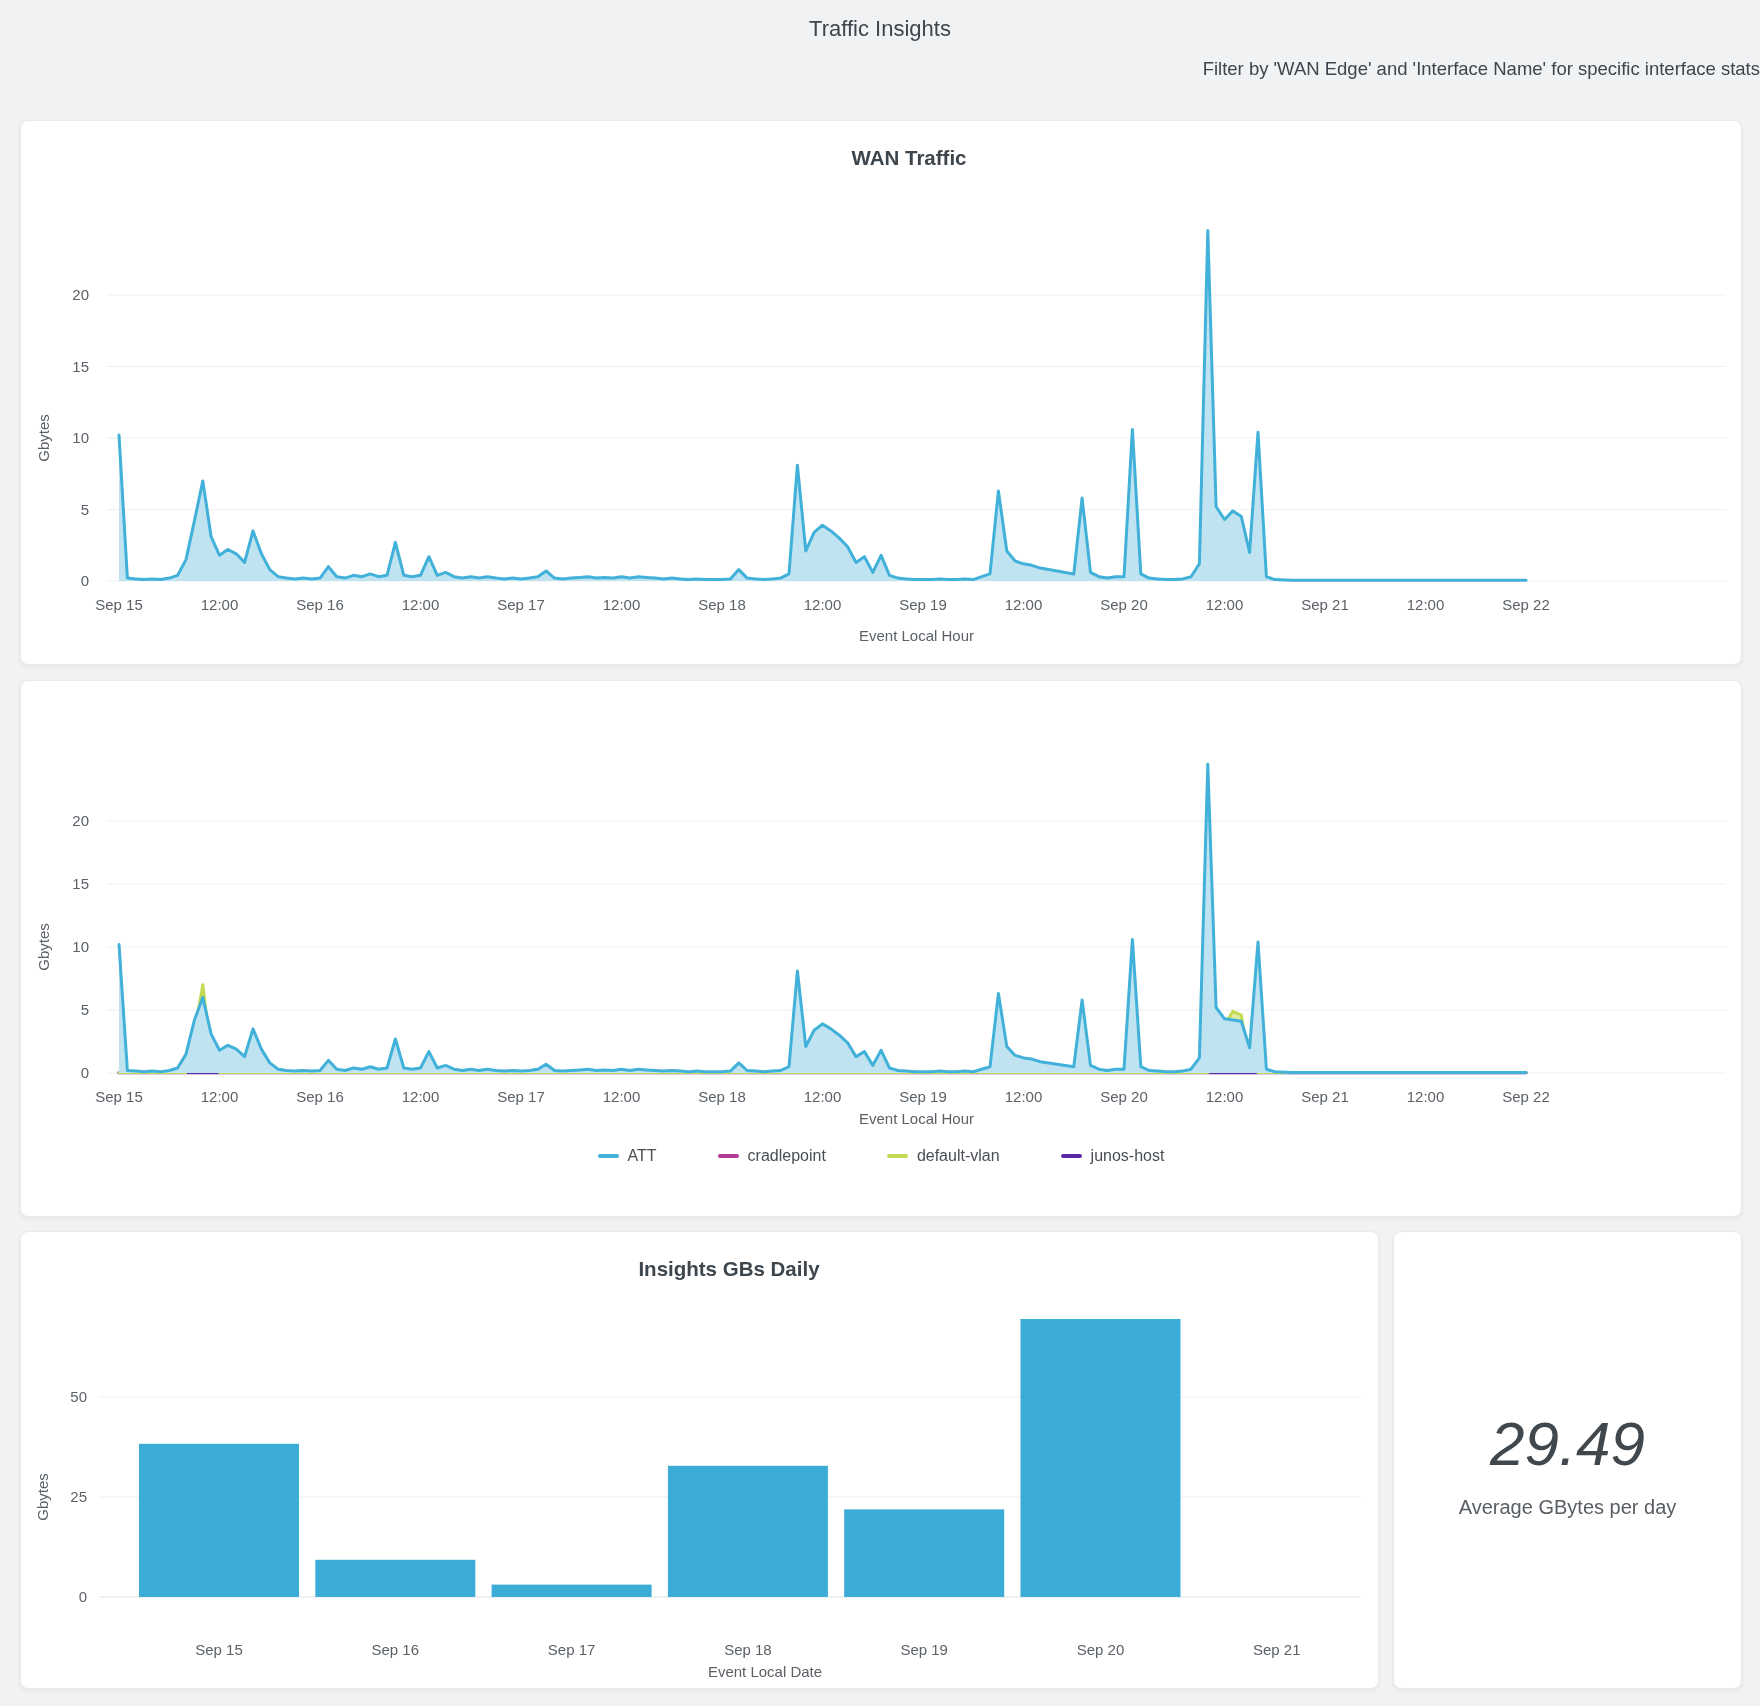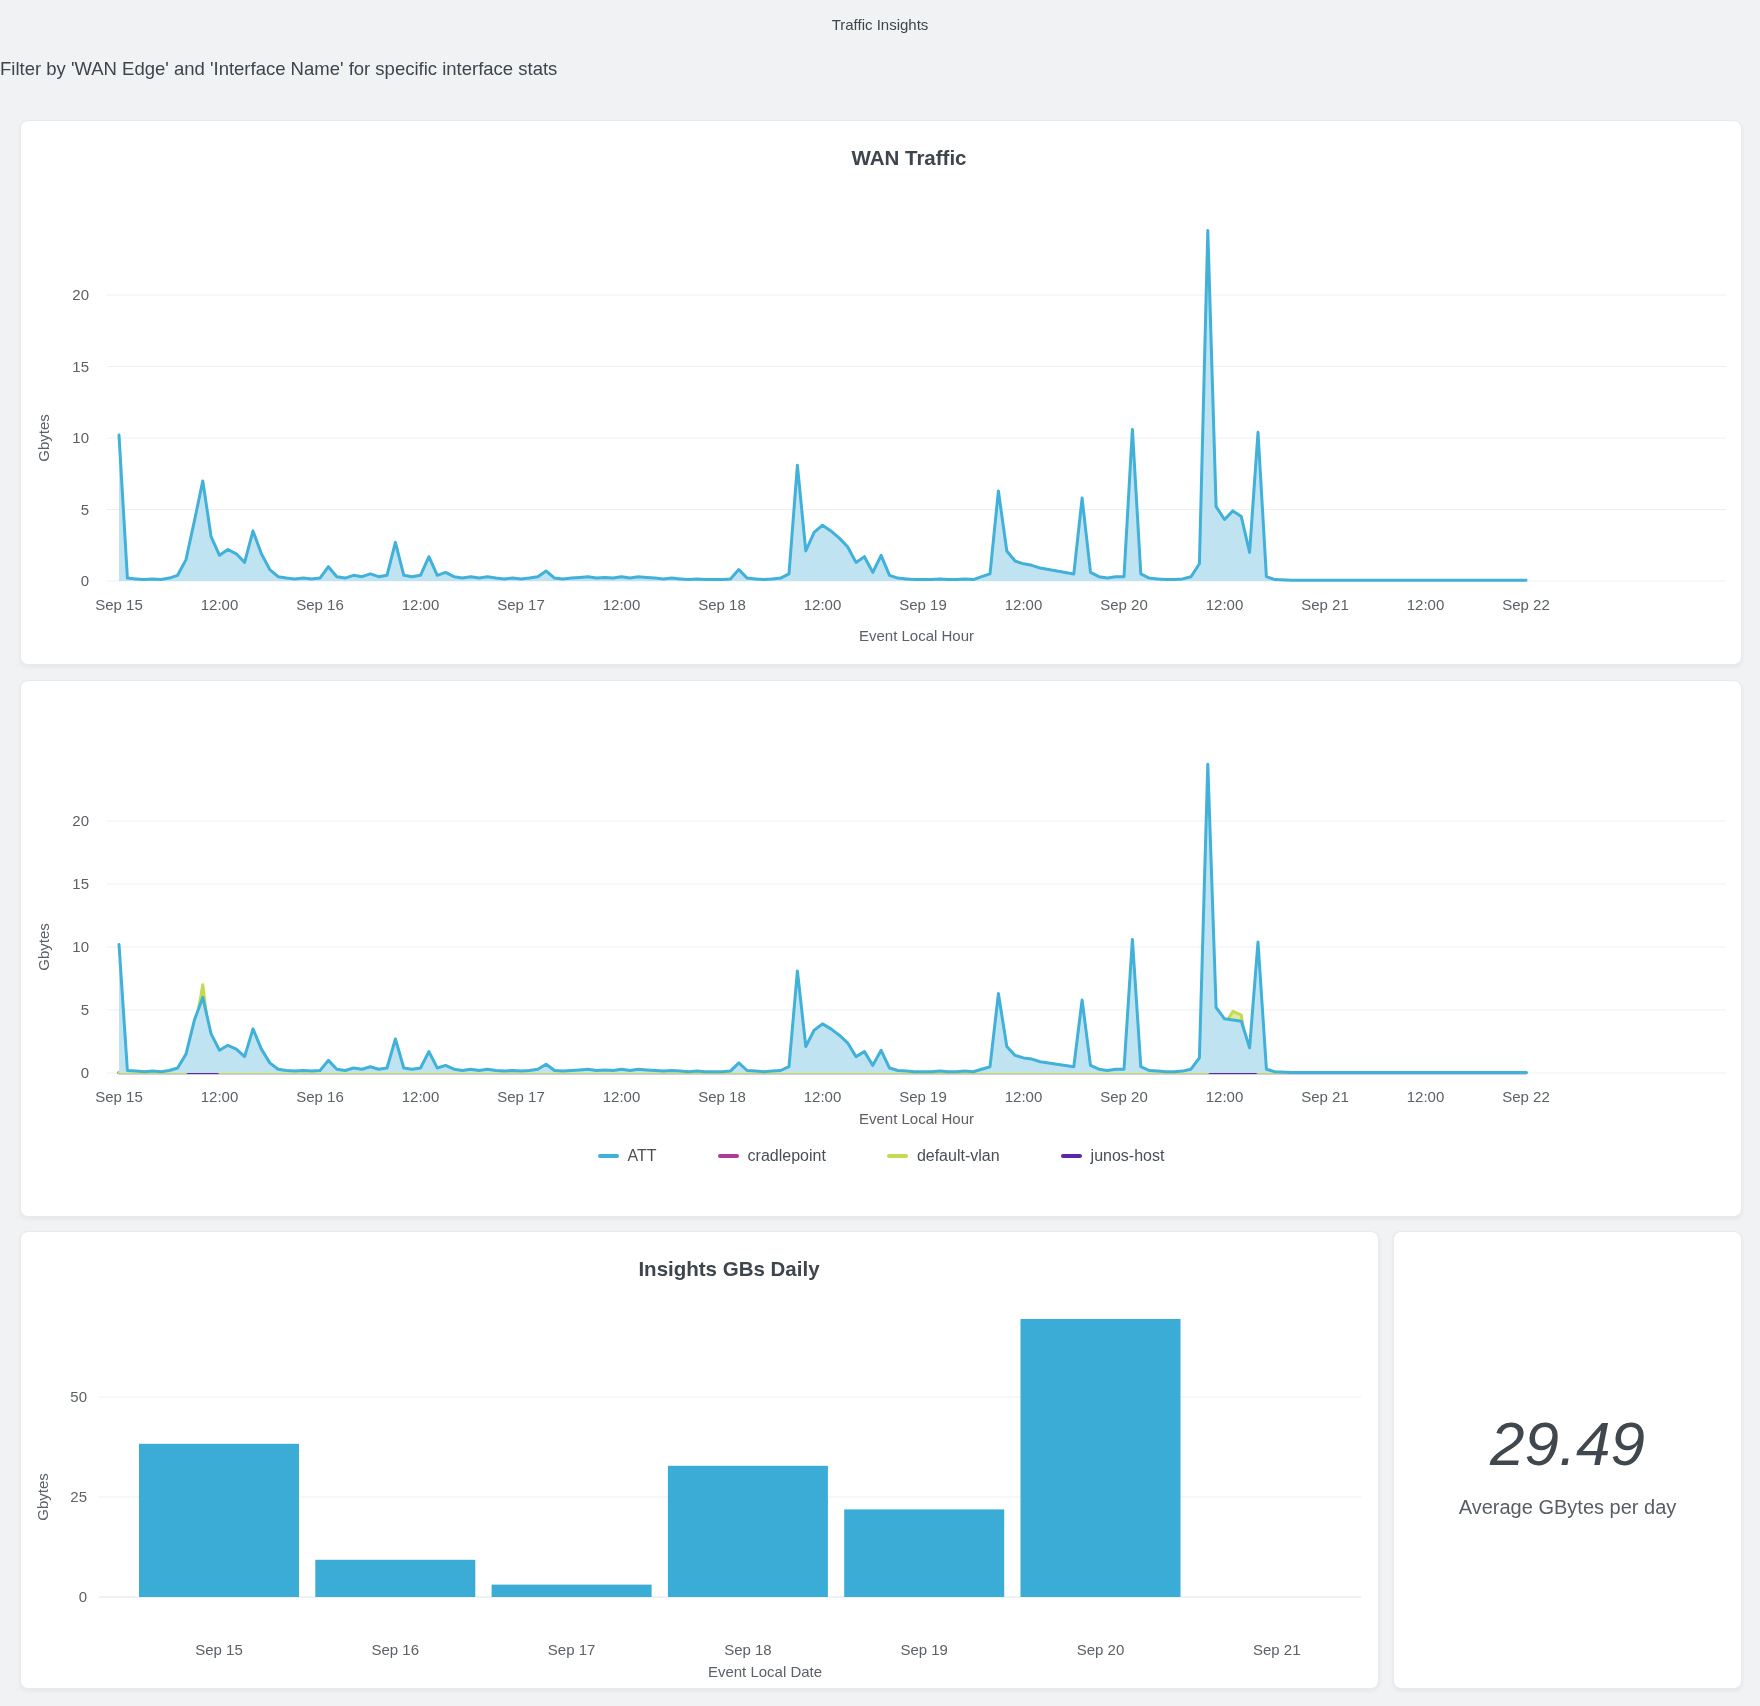--- a/index.html
+++ b/index.html
@@ -1,18 +1,18 @@
 <!DOCTYPE html>
 <html><head>
 <meta charset="utf-8">
 <style>
   html,body{margin:0;padding:0;background:#f1f2f4;font-family:"Liberation Sans",sans-serif;color:#3f474e;}
   .dashboard{position:relative;width:1760px;height:1706px;overflow:hidden;background:#f1f2f4;}
-  .page-title{position:absolute;top:16px;left:0;width:100%;text-align:center;font-size:15px;color:#3d454d;}
-  .page-sub{position:absolute;top:58px;left:0;width:100%;text-align:left;font-size:18.5px;color:#3d454d;}
+  .page-title{position:absolute;top:16px;left:0;width:100%;text-align:center;font-size:22px;color:#3d454d;}
+  .page-sub{position:absolute;top:58px;left:0;width:100%;text-align:right;font-size:18.5px;color:#3d454d;}
   .panel{position:absolute;background:#ffffff;border:1px solid #e8eaec;border-radius:8px;
          box-shadow:0 2px 4px rgba(24,26,27,0.06);overflow:hidden;}
   .panel-title{position:absolute;top:25px;left:0;width:100%;text-align:center;font-size:20.5px;
                font-weight:700;color:#3d454d;margin-left:28px;}
   .panel-title.bar-title{left:30px;width:1300px;}
   svg.chart{position:absolute;left:0;top:0;}
   svg text{font-family:"Liberation Sans",sans-serif;}
   .tick{font-size:15px;fill:#5b6167;}
   .axis-title{font-size:15px;fill:#5b6167;}
   .legend{position:absolute;top:466px;left:0;width:100%;display:flex;justify-content:center;

